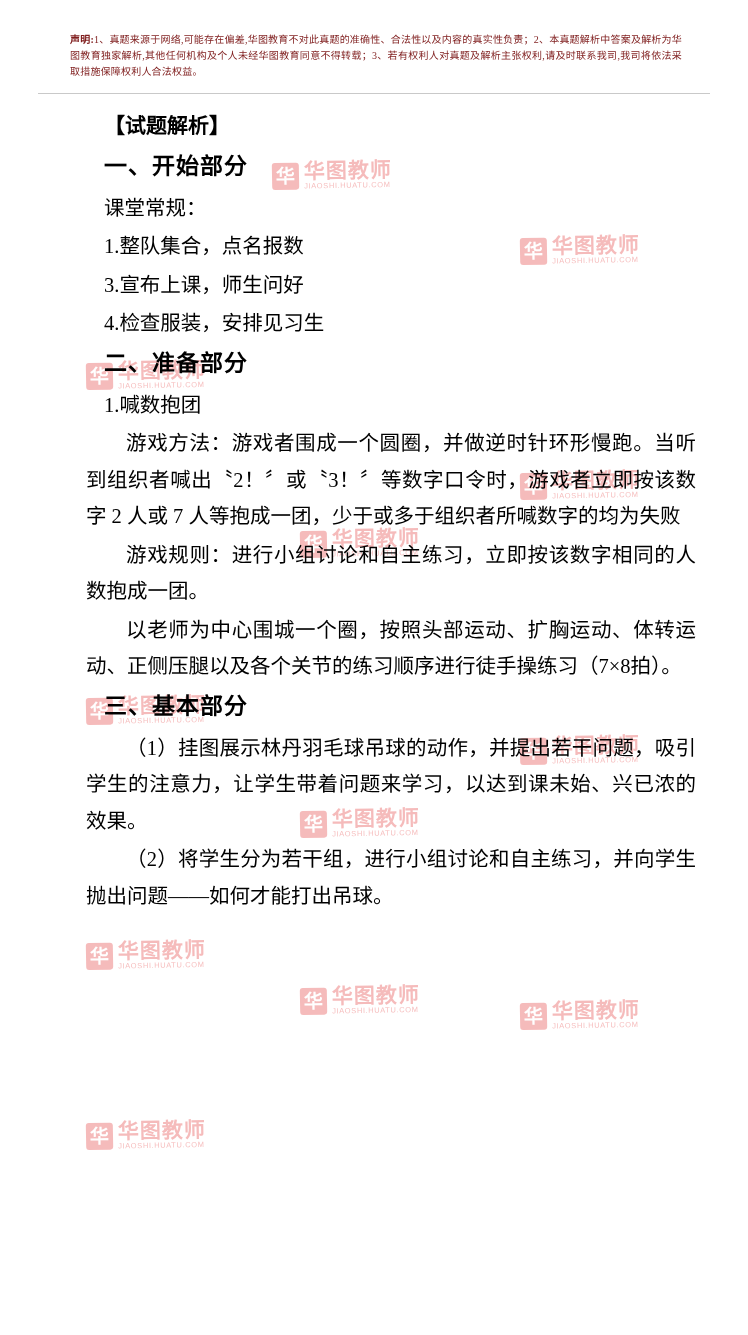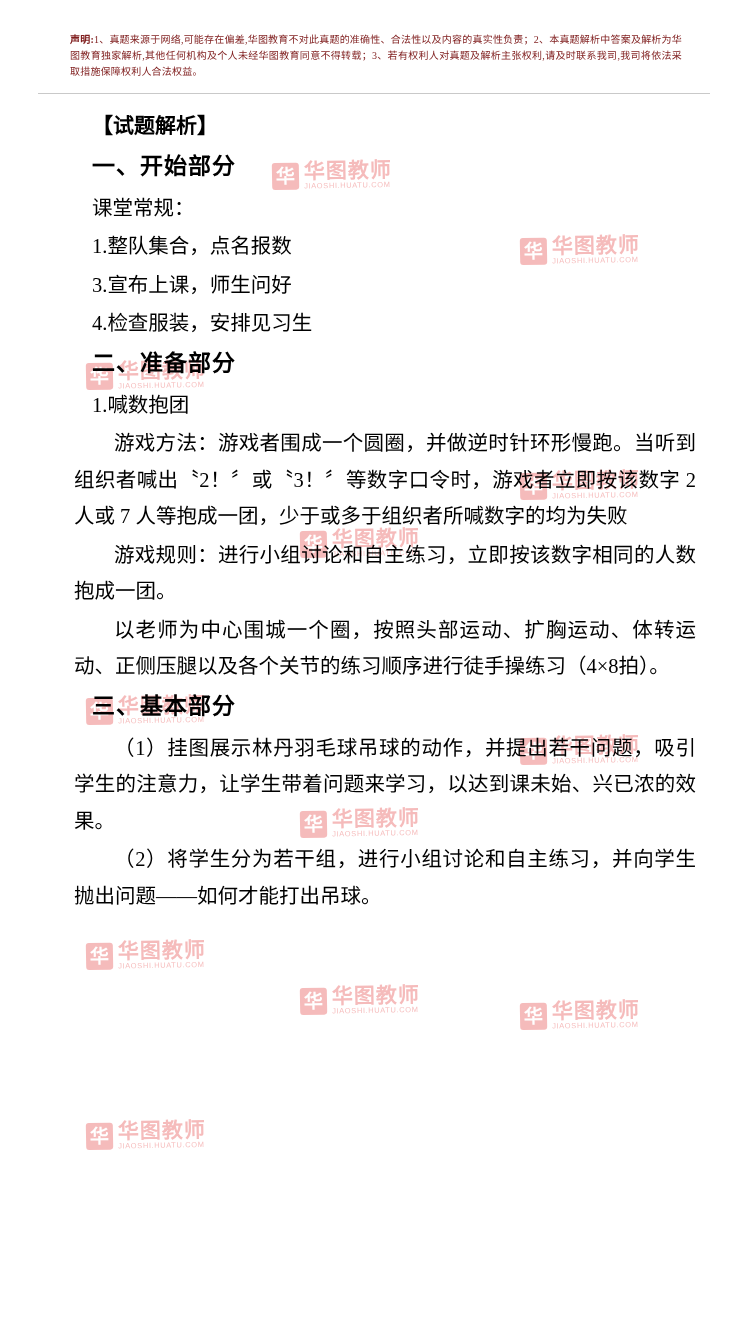--- a/index.html
+++ b/index.html
@@ -46,21 +46,21 @@
   
   .content {
     margin-top: 14px;
     padding: 0 22px 0 44px;
     font-size: 20.5px;
     line-height: 1.78;
     position: relative;
     z-index: 2;
   }
   .content p {
-    margin: 0 0 2px 0;
+    margin: 0 0 2px 12px;
     text-align: justify;
   }
   .h-title {
     font-weight: bold;
     font-size: 21px;
   }
   .sec-head {
     font-weight: bold;
     font-size: 23px;
     letter-spacing: 1px;
@@ -229,20 +229,20 @@
     <p class="sec-head">一、开始部分</p>
     <p class="indent1">课堂常规：</p>
     <p class="indent1">1.整队集合，点名报数</p>
     <p class="indent1">3.宣布上课，师生问好</p>
     <p class="indent1">4.检查服装，安排见习生</p>
 
     <p class="sec-head">二、准备部分</p>
     <p class="indent1">1.喊数抱团</p>
     <p class="flow flow-first">游戏方法：游戏者围成一个圆圈，并做逆时针环形慢跑。当听到组织者喊出〝2！〞或〝3！〞等数字口令时，游戏者立即按该数字 2 人或 7 人等抱成一团，少于或多于组织者所喊数字的均为失败</p>
     <p class="flow flow-first">游戏规则：进行小组讨论和自主练习，立即按该数字相同的人数抱成一团。</p>
-    <p class="flow flow-first">以老师为中心围城一个圈，按照头部运动、扩胸运动、体转运动、正侧压腿以及各个关节的练习顺序进行徒手操练习（4×8拍）。</p>
+    <p class="flow flow-first">以老师为中心围城一个圈，按照头部运动、扩胸运动、体转运动、正侧压腿以及各个关节的练习顺序进行徒手操练习（7×8拍）。</p>
 
     <p class="sec-head">三、基本部分</p>
     <p class="flow flow-first">（1）挂图展示林丹羽毛球吊球的动作，并提出若干问题，吸引学生的注意力，让学生带着问题来学习，以达到课未始、兴已浓的效果。</p>
     <p class="flow flow-first">（2）将学生分为若干组，进行小组讨论和自主练习，并向学生抛出问题——如何才能打出吊球。</p>
 
   </div>
 </div>
 
 </body></html>

